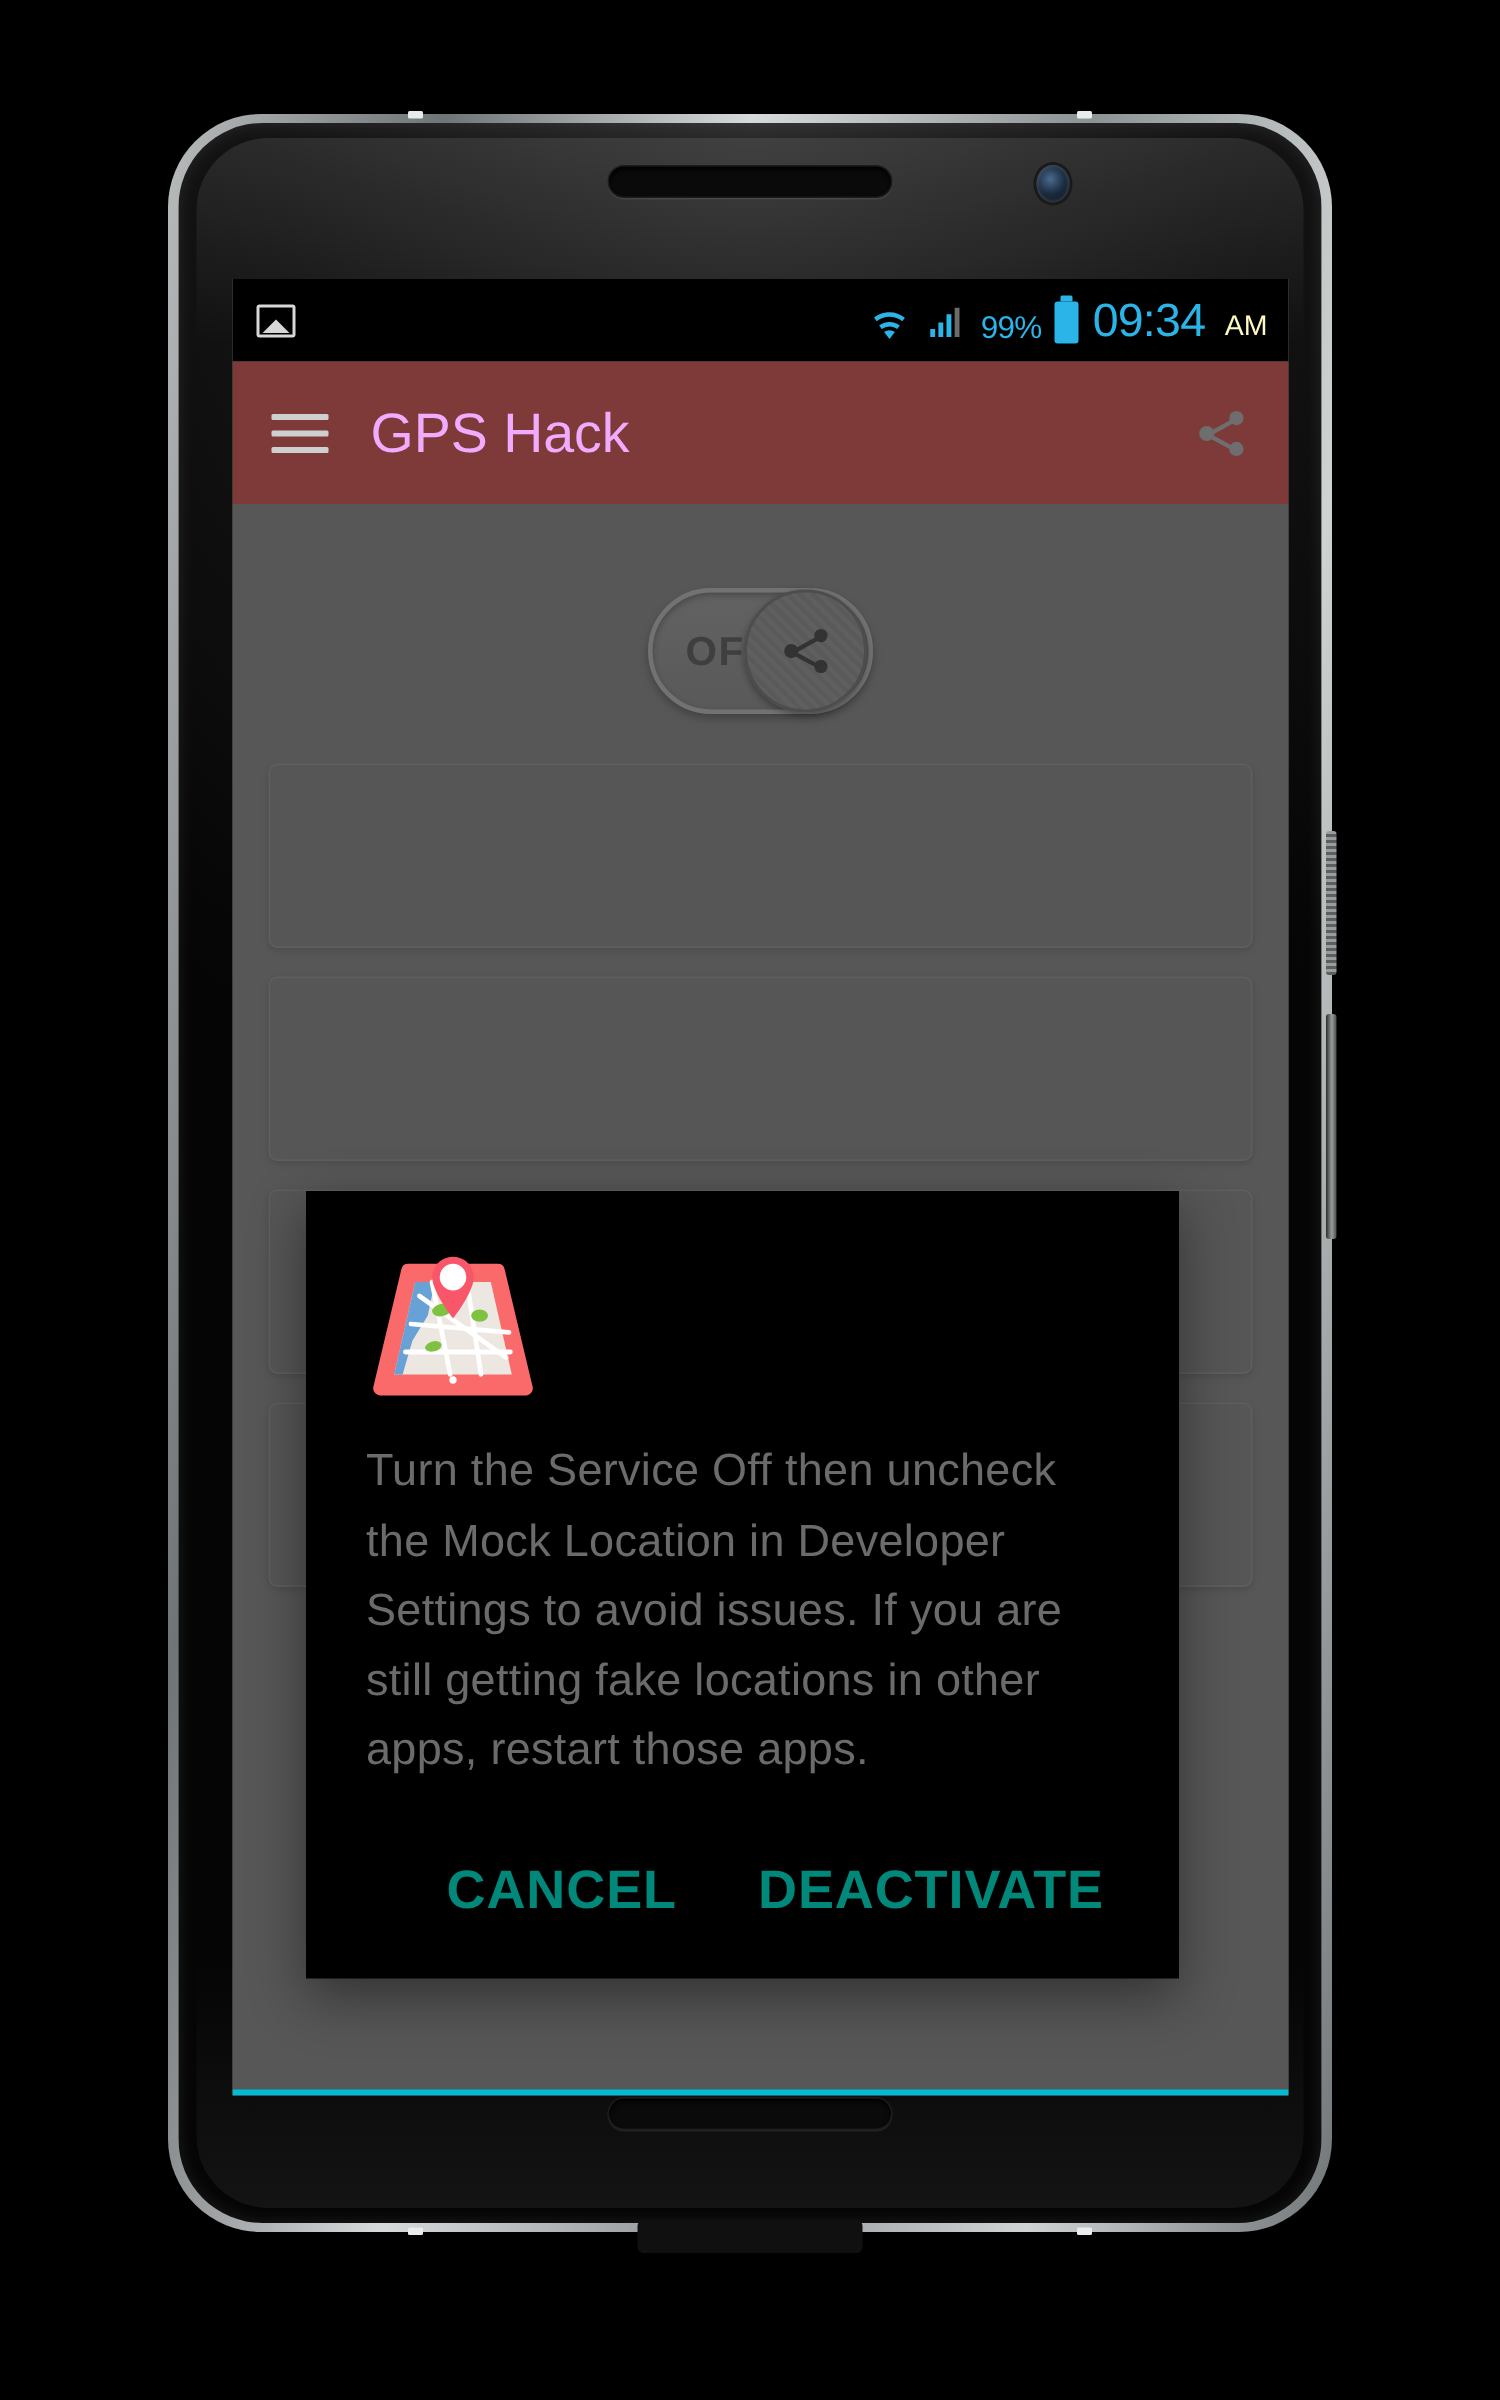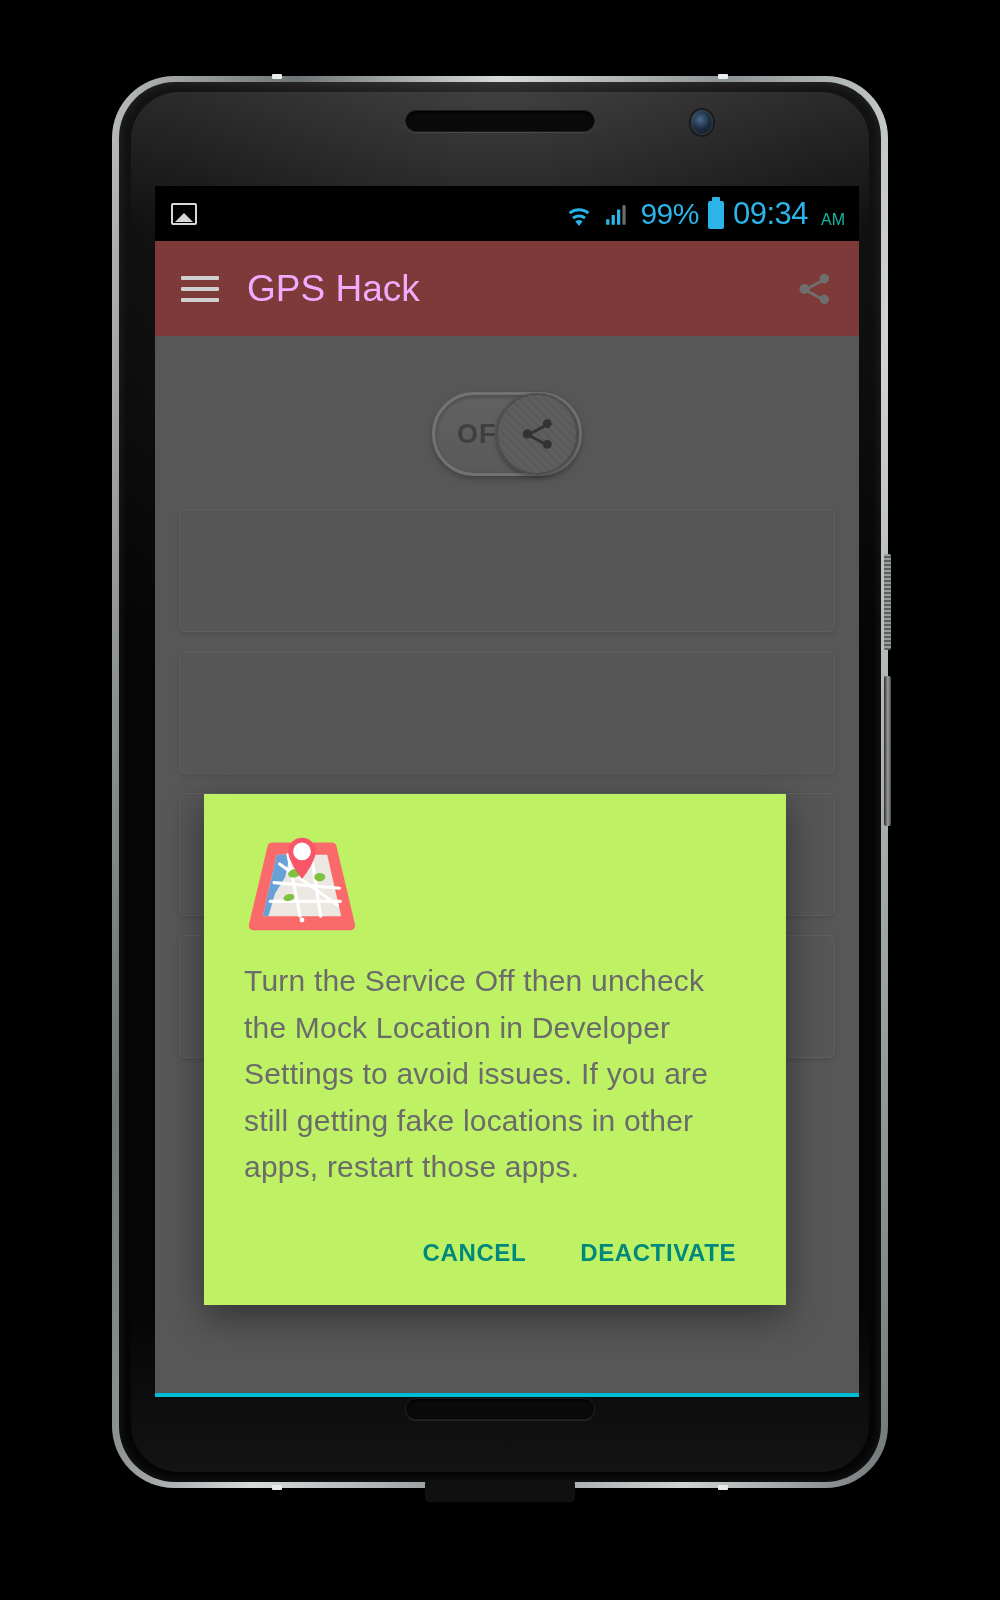--- a/index.html
+++ b/index.html
@@ -98,31 +98,31 @@
   }
   .gallery-icon::after {
     content:""; position:absolute; left:2px; bottom:1px;
     width: 0; height: 0;
     border-left: 9px solid transparent; border-right: 9px solid transparent;
     border-bottom: 9px solid #d7d7d7;
   }
   .sb-right { margin-left:auto; display:flex; align-items:flex-end; gap:9px; }
   .wifi-icon { width: 30px; height: 24px; display:block; }
   .sig-icon { width: 28px; height: 26px; display:block; }
-  .battery-pct { font-size: 30px; font-weight: 400; line-height: 1; letter-spacing: -0.5px; color:#2ab4e8; }
+  .battery-pct { font-size: 21px; font-weight: 400; line-height: 1; letter-spacing: -0.5px; color:#2ab4e8; }
   .battery-icon {
     width: 16px; height: 28px; position: relative;
     background: #2ab4e8; border-radius: 2px;
   }
   .battery-icon::before {
     content:""; position:absolute; top:-4px; left:4px; width:8px; height:4px;
     background:#2ab4e8; border-radius:1px 1px 0 0;
   }
   .clock { font-size: 31px; line-height:1; color:#2ab4e8; letter-spacing:-0.5px; }
-  .ampm { font-size: 16px; color:#14b8a6; margin-left:4px; }
+  .ampm { font-size: 19px; color:#fef9c3; margin-left:4px; }
 
   
   #app-bar {
     height: 95px; width: 100%;
     background: #7d3a39;
     display: flex; align-items: center;
     padding: 0 26px;
     position: relative;
   }
   .hamburger { width: 38px; height: 26px; display:flex; flex-direction:column; justify-content:space-between; }
@@ -195,42 +195,42 @@
     position:absolute; left:0; right:0; top:0; bottom:0;
     background: rgba(0,0,0,0.18);
     pointer-events:none;
   }
 
   
   #dialog {
     position:absolute;
     left: 49px; top: 458px;
     width: 582px;
-    background: #bef264;
+    background: #000000;
     box-shadow: 0 12px 34px rgba(0,0,0,0.42);
     padding: 36px 40px 0 40px;
   }
   #dialog-icon { width: 112px; height: 98px; margin: 6px 0 24px 2px; display:block; }
   #dialog-message {
     font-size: 30px;
     line-height: 1.55;
     color: #6b6b6b;
     font-stretch: condensed;
     letter-spacing: 0.2px;
   }
   #dialog-actions {
     display:flex; justify-content:flex-end; align-items:center;
     gap: 34px;
     padding: 40px 0 30px 0;
   }
   .dlg-btn {
     background:none; border:none;
     color:#00897b;
     font-family: "Liberation Sans", sans-serif;
-    font-size: 24px; font-weight: 700;
+    font-size: 36px; font-weight: 700;
     letter-spacing: 0.6px;
     cursor:pointer;
     padding: 8px 10px;
   }
 </style>
 </head>
 <body>
 
 <div id="device-frame">
   <div class="rim"></div>

